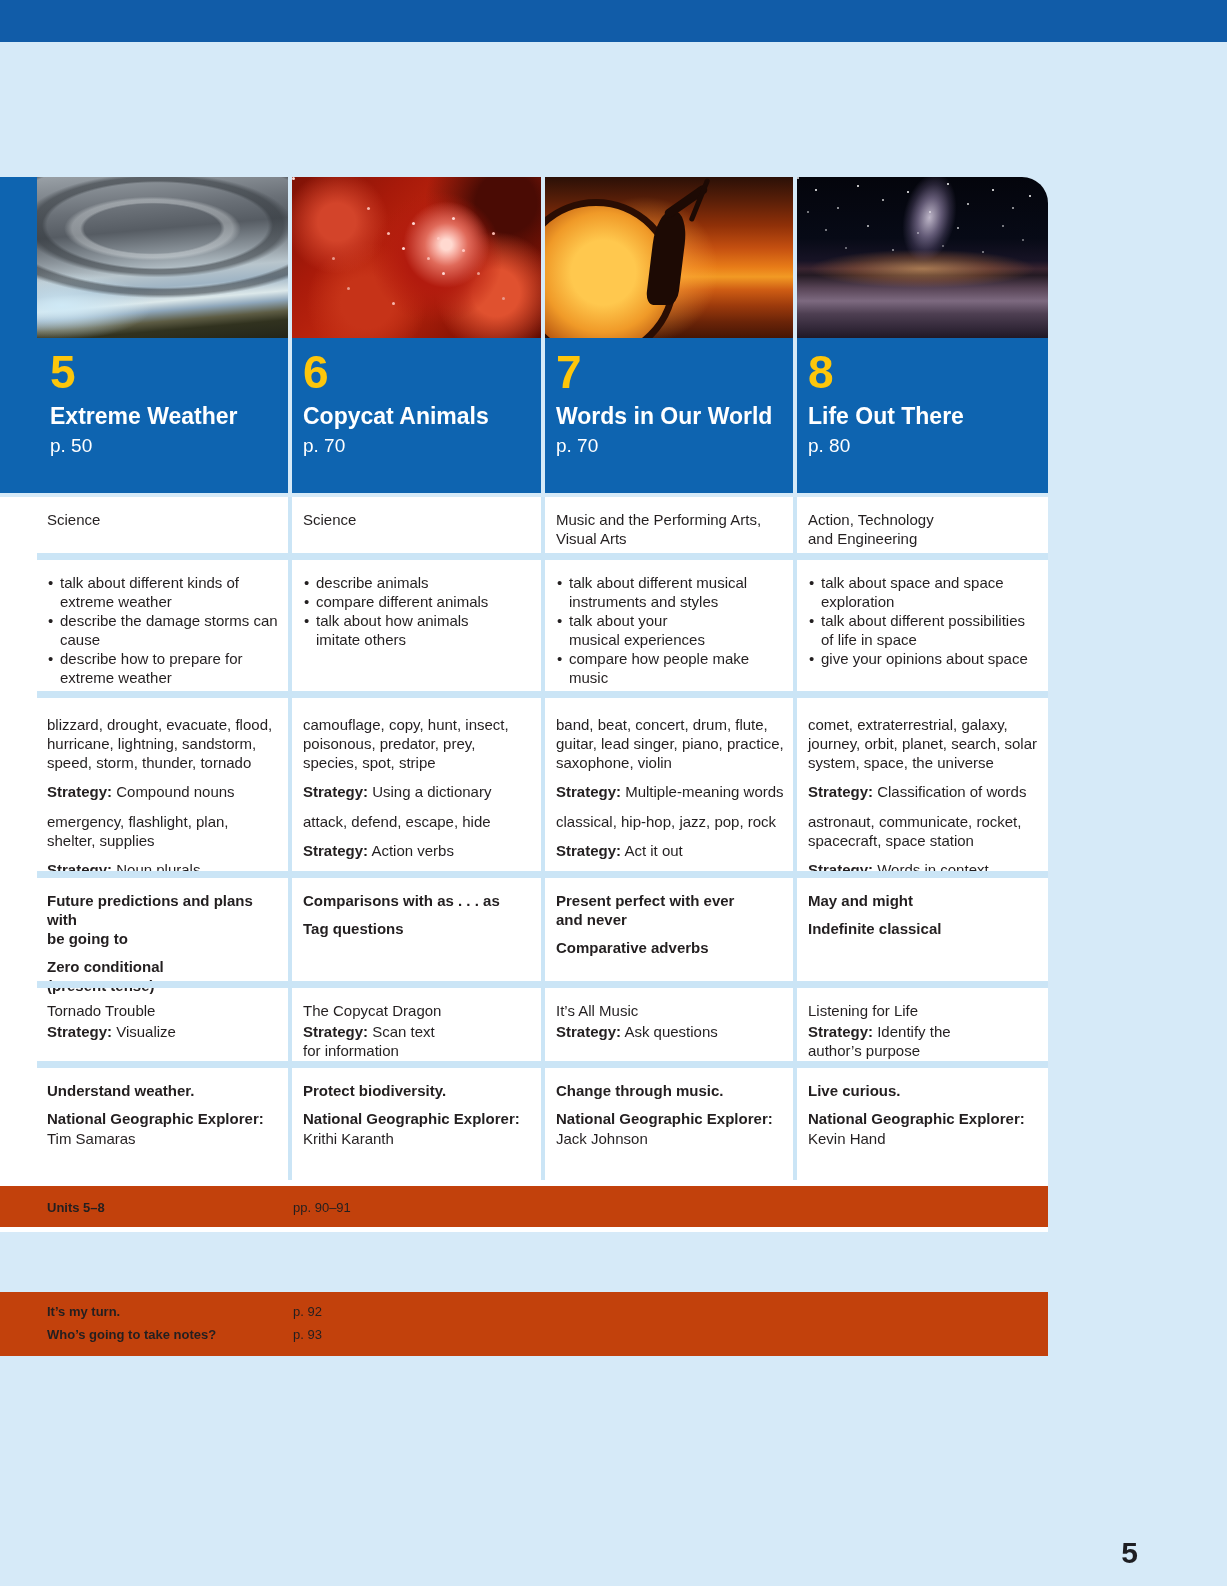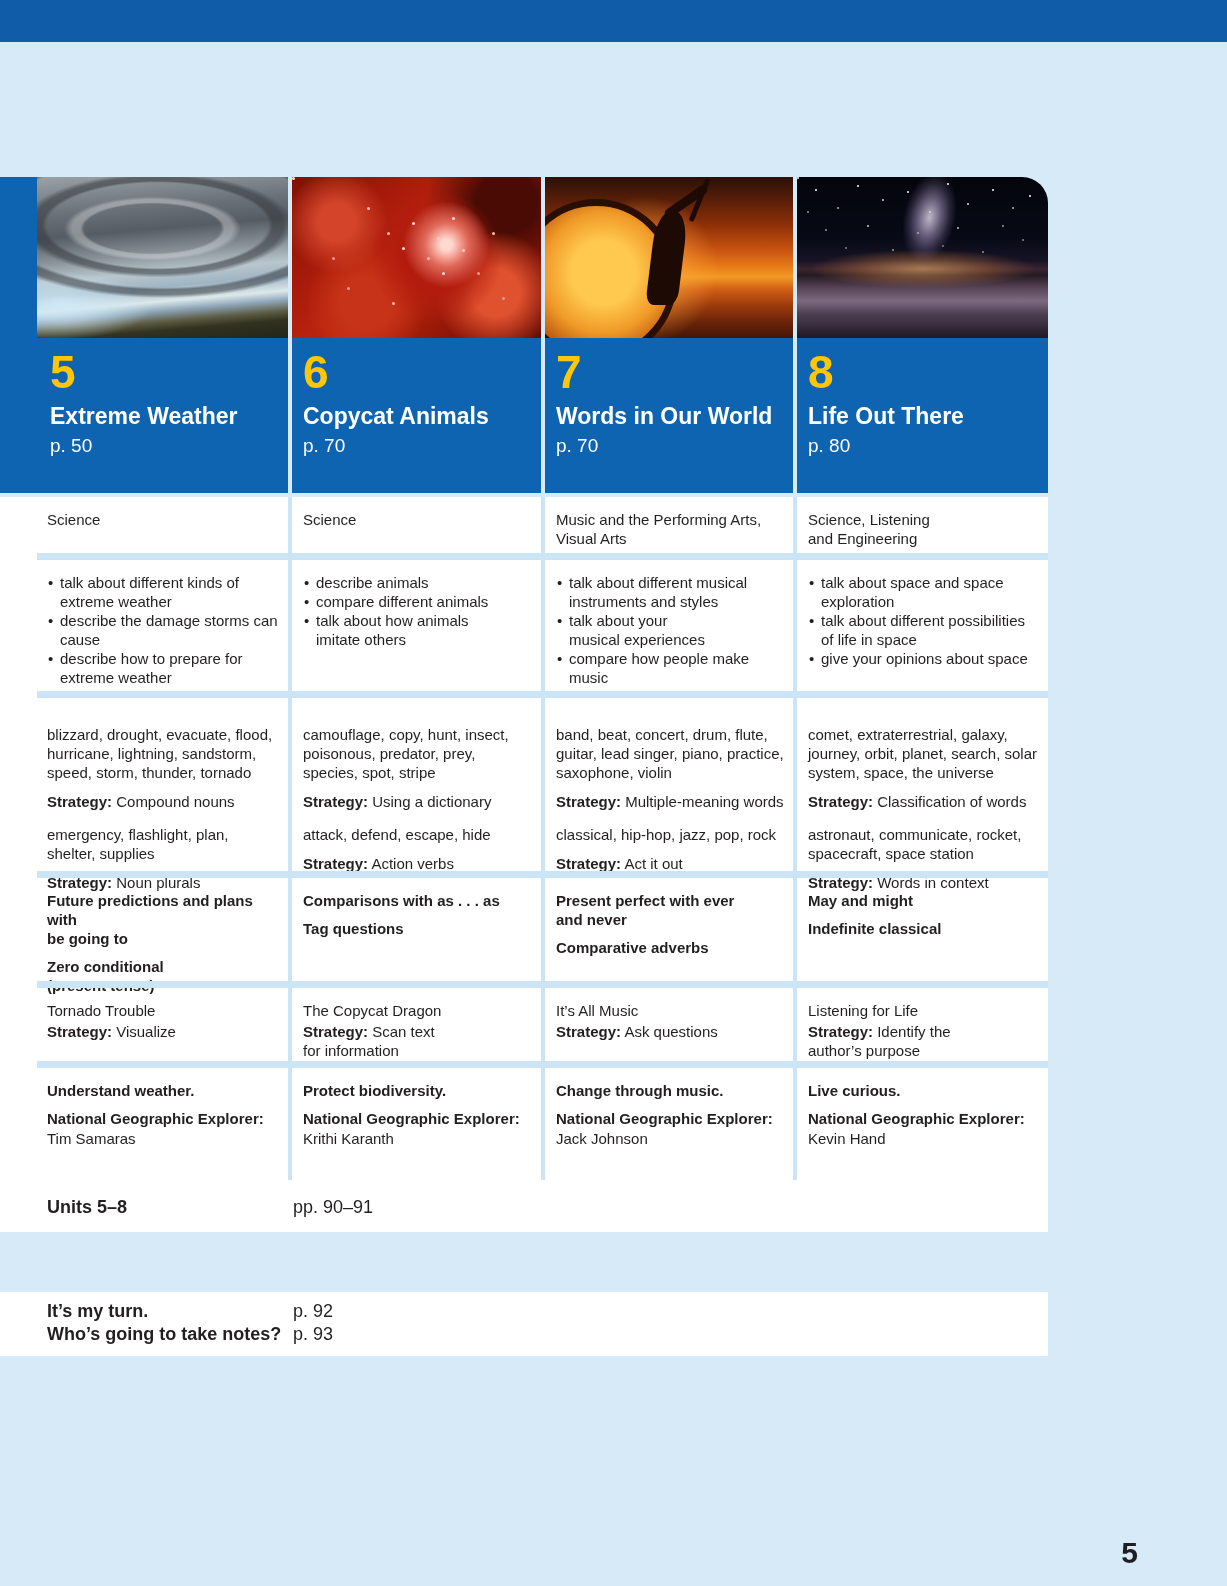--- a/index.html
+++ b/index.html
@@ -92,36 +92,36 @@
   .cc1{grid-column:1;padding-left:47px;}
   .cc2{grid-column:3;}
   .cc3{grid-column:5;}
   .cc4{grid-column:7;}
   .rr1{grid-row:1;}.rr2{grid-row:3;}.rr3{grid-row:5;}.rr4{grid-row:7;}.rr5{grid-row:9;}.rr6{grid-row:11;}
 
   .subj{white-space:pre-line;}
   .goals{margin:0;padding:0;list-style:none;}
   .goals li{position:relative;padding-left:13px;white-space:pre-line;}
   .goals li::before{content:"\2022";position:absolute;left:1px;top:0;}
-  .words{margin:14px 0 10px 0;}
+  .words{margin:4px 0 10px 0;}
   .strat{margin:0 0 11px 0;}
   .strat b{font-weight:bold;}
   .strat-val{white-space:pre-line;}
   .gram{font-weight:bold;}
   .gitem{margin-bottom:9px;}
   .it{}
   .rtitle{margin:0 0 2px 0;}
   .mhead{font-weight:bold;margin:0 0 8px 0;line-height:20px;}
   .mlabel{font-weight:bold;line-height:20px;}
   .mname{line-height:20px;}
 
   
   .gapA{position:absolute;left:0;top:1180px;width:1048px;height:6px;background:#fff;}
   .gapB{position:absolute;left:0;top:1227px;width:1048px;height:5px;background:#fff;}
-  .band{position:absolute;left:0;width:1048px;background:#ffffff;font-size:18px;}
+  .band{position:absolute;left:0;width:1048px;background:#c2410c;font-size:13px;}
   .band1{top:1186px;height:41px;}
   .band2{top:1292px;height:64px;}
   .band .lbl{position:absolute;left:47px;font-weight:bold;line-height:23px;}
   .band .pgs{position:absolute;left:293px;line-height:23px;}
   .band1 .lbl,.band1 .pgs{top:10px;}
   .band2 .lbl,.band2 .pgs{top:8px;}
 
   .pageno{position:absolute;right:89px;top:1536px;font-size:30px;font-weight:bold;color:#1E1E22;}
 </style>
 </head>
@@ -166,21 +166,21 @@
   <div class="utitle">Life Out There</div>
   <div class="upage">p. 80</div>
 </div>
 
 <div class="tbl">
 
   <div class="cell rr1 cc1 subj">Science</div>
   <div class="cell rr1 cc2 subj">Science</div>
   <div class="cell rr1 cc3 subj">Music and the Performing Arts,
 Visual Arts</div>
-  <div class="cell rr1 cc4 subj">Science, Listening
+  <div class="cell rr1 cc4 subj">Action, Technology
 and Engineering</div>
 
   <div class="cell rr2 cc1">
       <ul class="goals">
         <li>talk about different kinds of
 extreme weather</li>
         <li>describe the damage storms can
 cause</li>
         <li>describe how to prepare for
 extreme weather</li>

